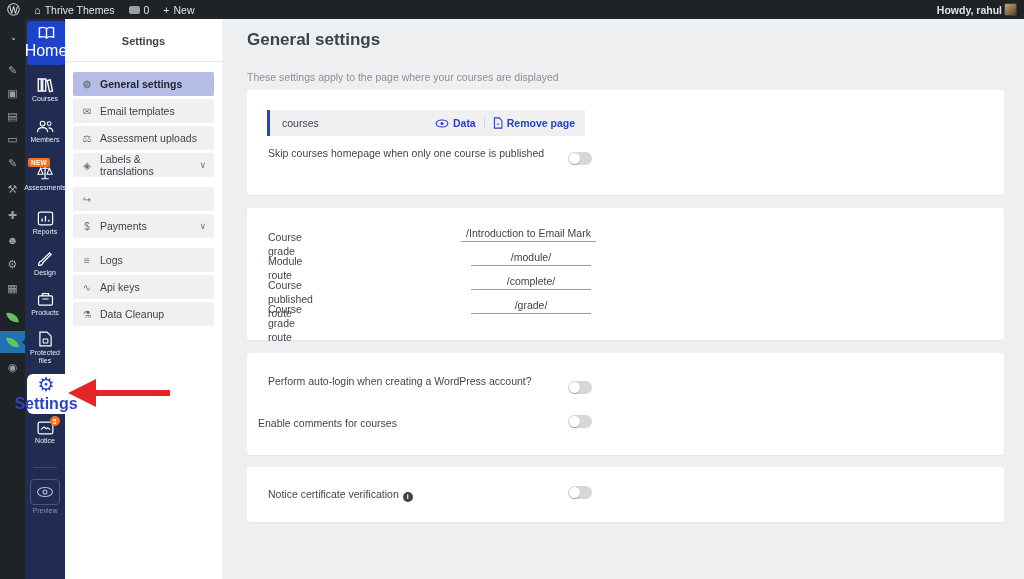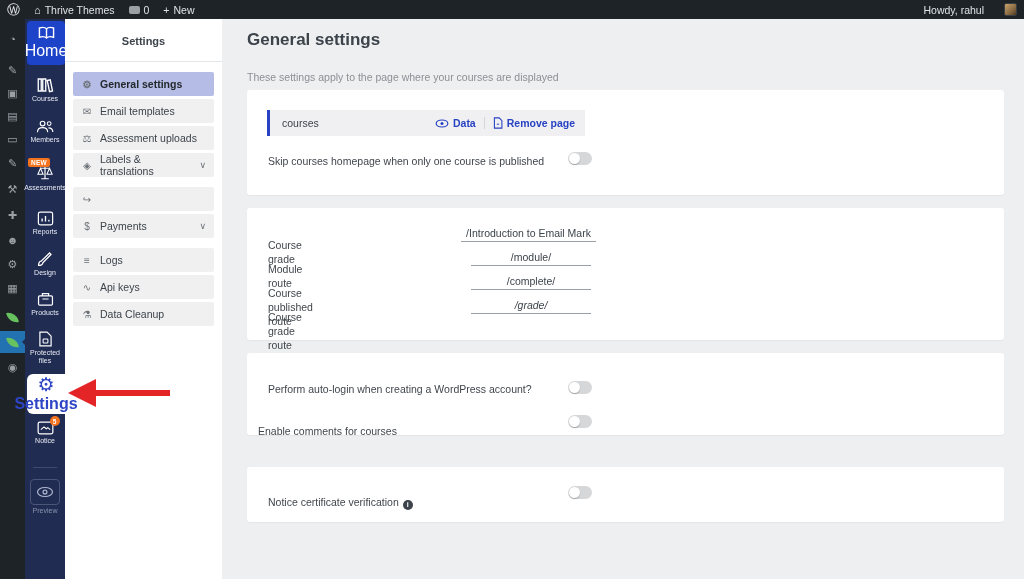--- a/index.html
+++ b/index.html
@@ -7,21 +7,21 @@
   .stage { position:relative; width:1024px; height:579px; }
 
   
   .adminbar { position:absolute; left:0; top:0; width:1024px; height:19px; background:#1d2327; color:#dfe3e6; display:flex; align-items:center; font-size:10.5px; z-index:30; }
   .adminbar .item { display:flex; align-items:center; gap:4px; padding:0 7px; height:100%; cursor:pointer; }
   .adminbar .wp-logo { font-size:13px; line-height:1; color:#e8eaed; }
   .adminbar .home-glyph { font-size:11px; }
   .adminbar .bubble { width:11px; height:8px; background:#9ba0a5; border-radius:2px; position:relative; }
   .adminbar .bubble:after { content:""; position:absolute; left:2px; bottom:-3px; border:3px solid transparent; border-top-color:#9ba0a5; border-left-width:2px; border-right-width:2px; }
   .adminbar .spacer { flex:1; }
-  .adminbar .howdy { gap:20px; }
+  .adminbar .howdy { gap:2px;font-weight:bold; }
   .adminbar .avatar { width:13px; height:13px; border-radius:2px; background:linear-gradient(135deg,#c9a36b 0%,#8a6a43 60%,#4c3b24 100%); border:1px solid #3a3f44; }
 
   
   .strip { position:absolute; left:0; top:19px; width:25px; height:560px; background:#1d2327; z-index:20; }
   .strip .sicon { position:absolute; left:0; width:25px; height:20px; display:flex; align-items:center; justify-content:center; color:#9ba0a5; font-size:11px; cursor:pointer; }
   .leaf { width:11px; height:11px; background:#67c15e; border-radius:0 100% 0 100%; transform:rotate(-10deg); }
   .strip .active-tile { position:absolute; left:0; width:25px; height:22px; background:#2271b1; display:flex; align-items:center; justify-content:center; }
   .strip .active-tile:after { content:""; position:absolute; right:-1px; top:7px; border:4px solid transparent; border-right-color:#202c52; }
 
   
@@ -49,30 +49,30 @@
   .navitem .chev { margin-left:auto; color:#6b7177; font-size:9px; }
   .navgap { height:7px; }
 
   
   .main { position:absolute; left:222px; top:19px; width:802px; height:560px; background:#edeff1; z-index:5; }
   .page-title { position:absolute; left:25px; top:11px; font-size:17px; font-weight:600; color:#3c434a; }
   .page-sub { position:absolute; left:25px; top:52px; font-size:10.5px; color:#8c8f94; }
   .card { position:absolute; left:25px; width:757px; background:#fff; border-radius:3px; box-shadow:0 1px 1px rgba(0,0,0,.04); }
   .card1 { top:71px; height:105px; }
   .card2 { top:189px; height:132px; }
-  .card3 { top:334px; height:82px; }
+  .card3 { top:334px; height:102px; }
   .card4 { top:448px; height:55px; }
 
   .pagebar { position:absolute; left:20px; top:20px; width:318px; height:26px; background:#f0f0f3; border-left:3px solid #2742c2; display:flex; align-items:center; font-size:10.5px; color:#3c434a; }
   .pagebar .pname { padding-left:12px; }
   .pagebar .actions { margin-left:auto; display:flex; align-items:center; gap:8px; padding-right:10px; }
   .linkbtn { display:flex; align-items:center; gap:4px; color:#2742c2; font-weight:bold; font-size:10.5px; cursor:pointer; }
   .vsep { width:1px; height:12px; background:#d3d5d9; }
 
-  .field-label { position:absolute; font-size:10.5px; color:#40464d; line-height:1.35;margin-top:8px; }
+  .field-label { position:absolute; font-size:10.5px; color:#40464d; line-height:1.35; }
   .toggle { position:absolute; width:24px; height:13px; background:#d5d7d9; border-radius:7px; cursor:pointer; }
   .toggle .knob { position:absolute; left:1px; top:1px; width:11px; height:11px; background:#fff; border-radius:50%; box-shadow:0 1px 1px rgba(0,0,0,.25); }
 
   .route-row { position:absolute; left:21px; height:20px; }
   .route-input { position:absolute; left:203px; width:120px; border:none; border-bottom:1px solid #9aa0a6; background:transparent; text-align:center; font-size:10.5px; color:#3c434a; font-family:"Liberation Sans", sans-serif; padding-bottom:2px; }
 
   .info-dot { display:inline-flex; width:10px; height:10px; background:#3c434a; color:#fff; border-radius:50%; font-size:7px; font-weight:bold; align-items:center; justify-content:center; margin-left:4px; vertical-align:-1px; font-style:normal; }
 
   
   .arrow-svg { position:absolute; left:0; top:0; z-index:40; pointer-events:none; }
@@ -309,21 +309,21 @@
       <div class="route-row" style="top:46px">
         <span class="field-label" style="left:0; top:0">Module route</span>
         <input class="route-input" style="top: -3px;" value="/module/">
       </div>
       <div class="route-row" style="top:70px">
         <span class="field-label" style="left:0; top:0">Course published route</span>
         <input class="route-input" style="top: -3px;" value="/complete/">
       </div>
       <div class="route-row" style="top:94px">
         <span class="field-label" style="left:0; top:0">Course grade route</span>
-        <input class="route-input" style="top: -3px; font-style: italic;" value="/grade/">
+        <input class="route-input" style="top: -3px;" value="/grade/">
       </div>
     </div>
 
     <div class="card card3">
       <div class="field-label" style="left:21px; top:21px; width:310px">Perform auto-login when creating a WordPress account?</div>
       <div class="toggle" style="left:321px; top:28px">
           <span class="knob"></span>
         </div>
       <div class="field-label" style="left:11px; top:63px; width:310px">Enable comments for courses</div>
       <div class="toggle" style="left:321px; top:62px">

